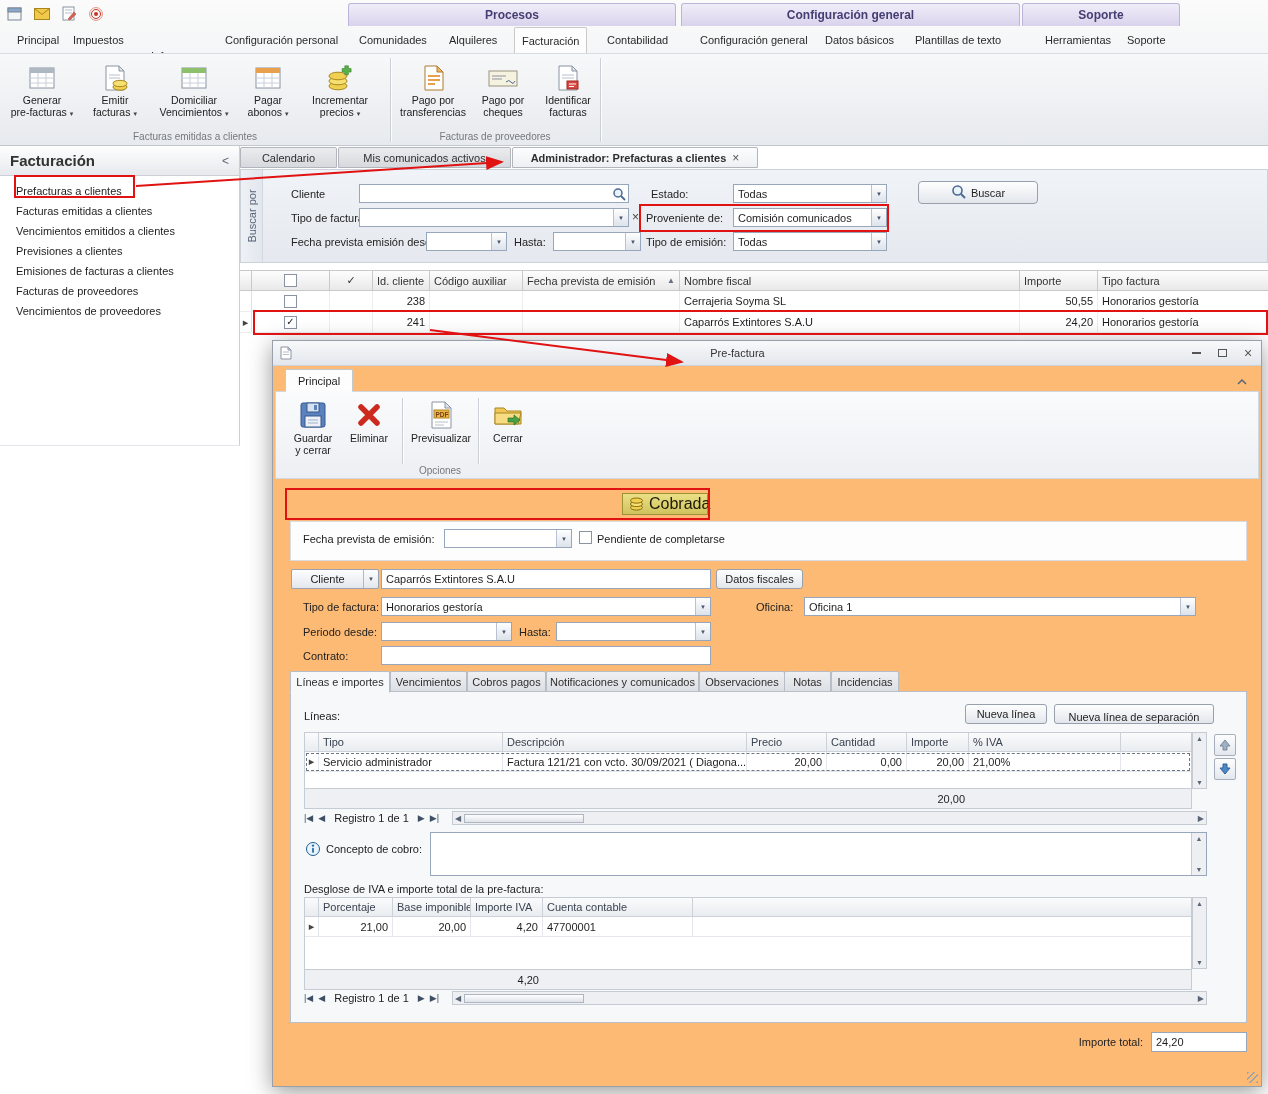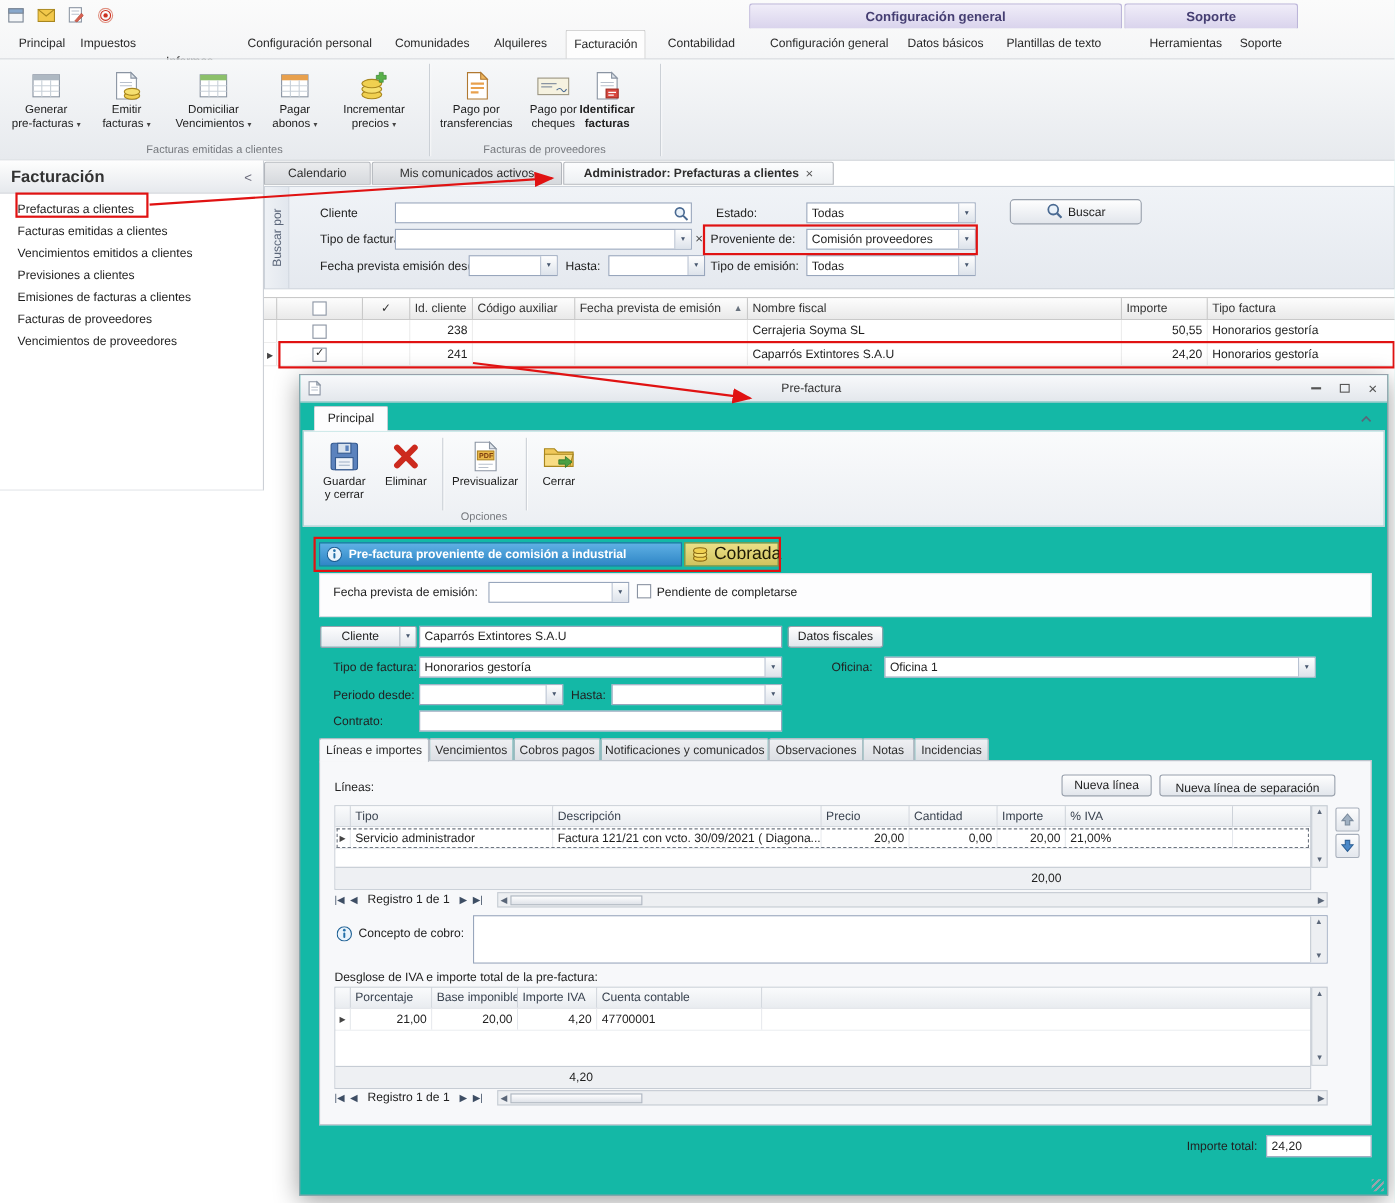--- a/index.html
+++ b/index.html
@@ -66,20 +66,21 @@
             <line x1="3" y1="7" x2="10" y2="7" stroke="#b8c0cc"></line>
             <path d="M6 13 L12 6 L14 8 L8 14 Z" fill="#d86050" stroke="#a84030" stroke-width="0.5"></path>
           </svg></span>
       <span><svg width="16" height="14">
             <circle cx="8" cy="7" r="2" fill="#cc3020"></circle>
             <circle cx="8" cy="7" r="4.5" fill="none" stroke="#cc3020"></circle>
             <circle cx="8" cy="7" r="6.4" fill="none" stroke="#e09080"></circle>
           </svg></span>
     </div>
 
+    <div class="ctx abs" style="left:348px;width:328px;"><span>Procesos</span></div>
     <div class="ctx abs" style="left:681px;width:339px;"><span>Configuración general</span></div>
     <div class="ctx abs" style="left:1022px;width:158px;"><span>Soporte</span></div>
 
     <div class="rtab abs" style="left:10px;">Principal</div>
     <div class="rtab abs" style="left:66px;">Impuestos</div>
     <div class="rtab abs" style="left:144px;margin-top:16px;">Informes</div>
     <div class="rtab abs" style="left:218px;">Configuración personal</div>
     <div class="rtab abs" style="left:352px;">Comunidades</div>
     <div class="rtab abs" style="left:442px;">Alquileres</div>
     <div class="rtab active abs" style="left:514px;">Facturación</div>
@@ -178,21 +179,21 @@
           <div class="ric">
               <svg width="30" height="28">
                 <rect x="1" y="7" width="28" height="15" fill="#f6f2e0" stroke="#9a9480"></rect>
                 <line x1="4" y1="12" x2="18" y2="12" stroke="#8a94a2"></line>
                 <line x1="4" y1="15" x2="14" y2="15" stroke="#8a94a2"></line>
                 <path d="M18 18 q3 -3 5 0 q2 3 4 -1" fill="none" stroke="#4a6a92"></path>
               </svg>
             </div>
           <span>Pago por</span><br><span>cheques</span>
         </div>
-        <div class="rbtn" style="left:130px;width:56px;font-weight:bold;">
+        <div class="rbtn" style="left:146px;width:56px;">
           <div class="ric">
               <svg width="28" height="28">
                 <path d="M5 2 h13 l5 5 v19 h-18 z" fill="#fff" stroke="#8a94a2"></path>
                 <path d="M18 2 l5 5 h-5 z" fill="#dfe5ec" stroke="#8a94a2"></path>
                 <line x1="8" y1="11" x2="20" y2="11" stroke="#b8c0cc"></line>
                 <line x1="8" y1="14" x2="20" y2="14" stroke="#b8c0cc"></line>
                 <rect x="13" y="17" width="11" height="8" fill="#d84840" stroke="#a02820"></rect>
                 <line x1="15" y1="20" x2="22" y2="20" stroke="#fff"></line>
                 <line x1="15" y1="22.5" x2="20" y2="22.5" stroke="#fff"></line>
               </svg>
@@ -262,21 +263,21 @@
     </div>
 
     <span class="lbl" style="left:50px;top:42px;">Tipo de factura:</span>
     <div class="combo" style="left:118px;top:38px;width:270px;">
       <span class="v"></span>
         <span class="d">▼</span>
     </div>
     <span class="lbl" style="left:391px;top:40px;font-size:12px;color:#444;">×</span>
     <span class="lbl" style="left:405px;top:42px;">Proveniente de:</span>
     <div class="combo" style="left:492px;top:38px;width:154px;">
-      <span class="v">Comisión proveedores</span>
+      <span class="v">Comisión comunicados</span>
         <span class="d">▼</span>
     </div>
 
     <span class="lbl" style="left:50px;top:66px;">Fecha prevista emisión desde:</span>
     <div class="combo" style="left:185px;top:62px;width:81px;">
       <span class="v"></span>
         <span class="d">▼</span>
     </div>
     <span class="lbl" style="left:273px;top:66px;">Hasta:</span>
     <div class="combo" style="left:312px;top:62px;width:88px;">
@@ -332,21 +333,21 @@
       <div class="mgc" style="width:43px;"></div>
       <div class="mgc num" style="width:57px;">241</div>
       <div class="mgc" style="width:93px;"></div>
       <div class="mgc" style="width:157px;"></div>
       <div class="mgc" style="width:340px;">Caparrós Extintores S.A.U</div>
       <div class="mgc num" style="width:78px;">24,20</div>
       <div class="mgc" style="width:170px;border-right:none;">Honorarios gestoría</div>
     </div>
   </div>
 
-  <div class="abs" style="left:272px;top:340px;width:990px;height:747px;background:#14b8a6;border:1px solid #98a0ab;box-shadow:0 5px 22px rgba(0,0,0,.4);z-index:10;">
+  <div class="abs" style="left:272px;top:340px;width:990px;height:747px;background:#fdba74;border:1px solid #98a0ab;box-shadow:0 5px 22px rgba(0,0,0,.4);z-index:10;">
 
     <div class="abs" style="left:0;top:0;width:988px;height:25px;background:linear-gradient(#f8f9fb,#e3e7ec);border-bottom:1px solid #cdd2d9;display:flex;align-items:center;">
       <span style="margin-left:7px;display:flex;">
           <svg width="12" height="14">
             <path d="M1 1 h7 l3 3 v9 h-10 z" fill="#fff" stroke="#8a94a2"></path>
             <path d="M8 1 l3 3 h-3 z" fill="#dfe5ec" stroke="#8a94a2"></path>
             <line x1="3" y1="6" x2="9" y2="6" stroke="#b8c0cc"></line>
             <line x1="3" y1="8.5" x2="9" y2="8.5" stroke="#b8c0cc"></line>
           </svg>
         </span>
@@ -410,30 +411,20 @@
               <path d="M2 8 l9 0 3 3 14 0 0 13 -26 0 z" fill="#f0c85a" stroke="#a8861e"></path>
               <path d="M2 13 h26 l-3 11 h-23 z" fill="#f8dc84" stroke="#a8861e"></path>
               <path d="M15 18 h6 v-3 l6 5 -6 5 v-3 h-6 z" fill="#4aa044" stroke="#2a7026" stroke-width="0.7"></path>
             </svg>
           </div>
         <span>Cerrar</span>
       </div>
       <div class="gcap" style="left:126px;width:76px;right:auto;">Opciones</div>
     </div>
 
-    <div class="abs" style="left:17px;top:152px;width:330px;height:22px;background:linear-gradient(#5fb0e4,#2f86c6);border:1px solid #2470a8;display:flex;align-items:center;gap:6px;padding:0 6px;">
-      <span style="display:flex;">
-          <svg width="14" height="14">
-            <circle cx="7" cy="7" r="6.5" fill="#eaf4fc" stroke="#1b5e93"></circle>
-            <rect x="6.1" y="5.8" width="1.8" height="5" rx="0.9" fill="#2470a8"></rect>
-            <circle cx="7" cy="3.6" r="1.2" fill="#2470a8"></circle>
-          </svg>
-        </span>
-      <span style="color:#fff;font-weight:bold;font-size:11px;white-space:nowrap;">Pre-factura proveniente de comisión a industrial</span>
-    </div>
     <div class="abs" style="left:349px;top:152px;width:86px;height:22px;background:linear-gradient(#ece087,#cfc25e);border:1px solid #9e9232;display:flex;align-items:center;gap:5px;padding:0 6px;">
       <span style="display:flex;">
           <svg width="15" height="14">
             <ellipse cx="7.5" cy="10.5" rx="6" ry="2.6" fill="#f0d050" stroke="#8a6a14"></ellipse>
             <ellipse cx="7.5" cy="7" rx="6" ry="2.6" fill="#f6e070" stroke="#8a6a14"></ellipse>
             <ellipse cx="7.5" cy="3.6" rx="6" ry="2.6" fill="#f0d050" stroke="#8a6a14"></ellipse>
           </svg>
         </span>
       <span style="font-weight:normal;font-size:16px;color:#1e1a06;">Cobrada</span>
     </div>

